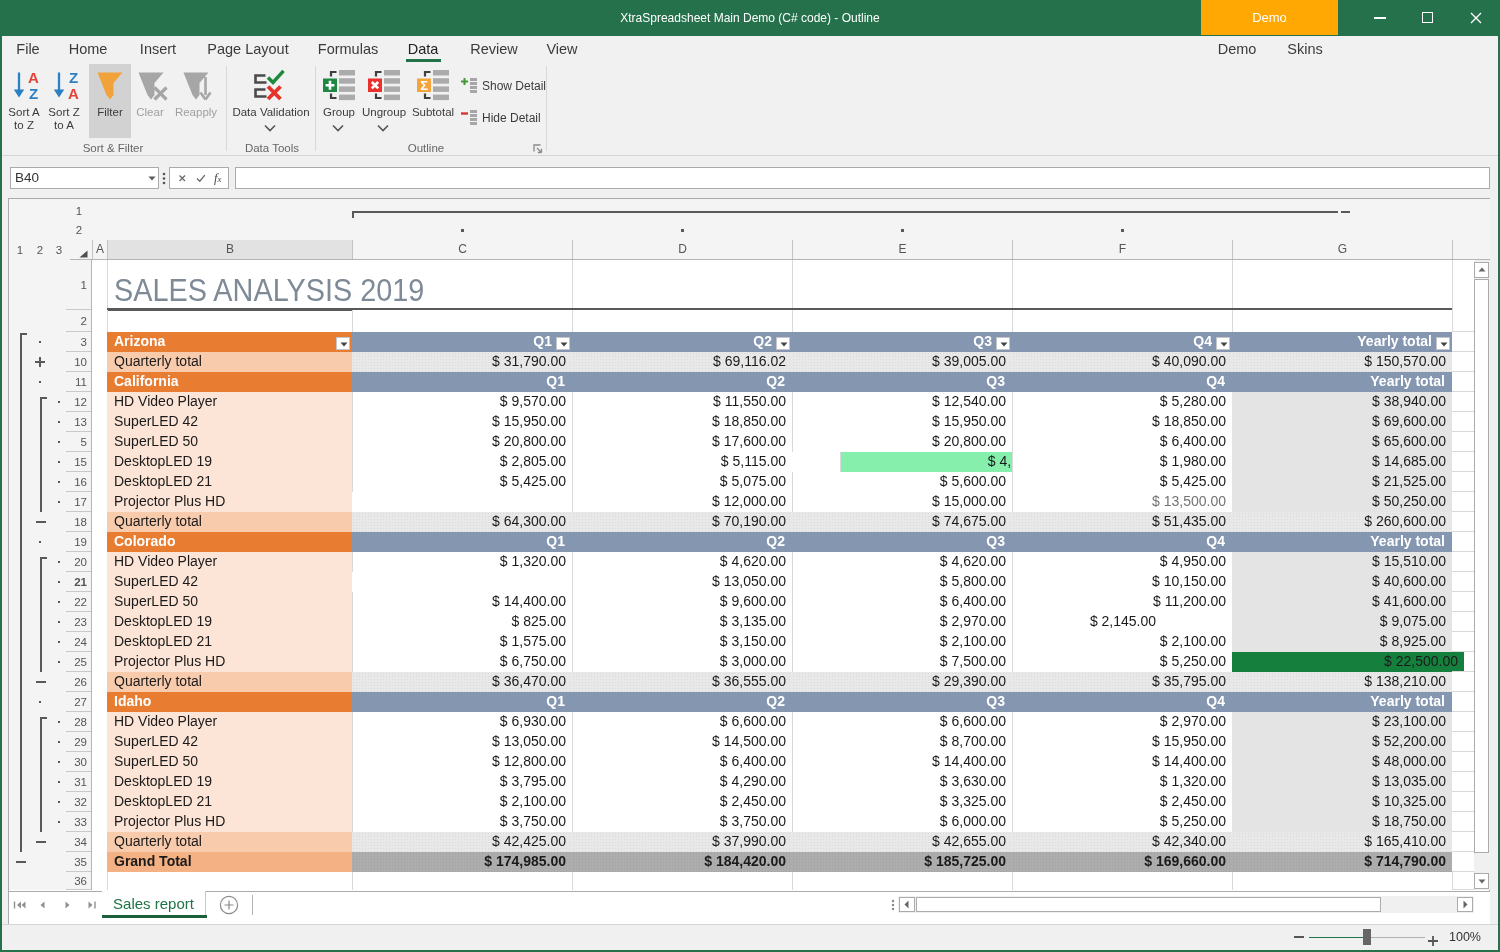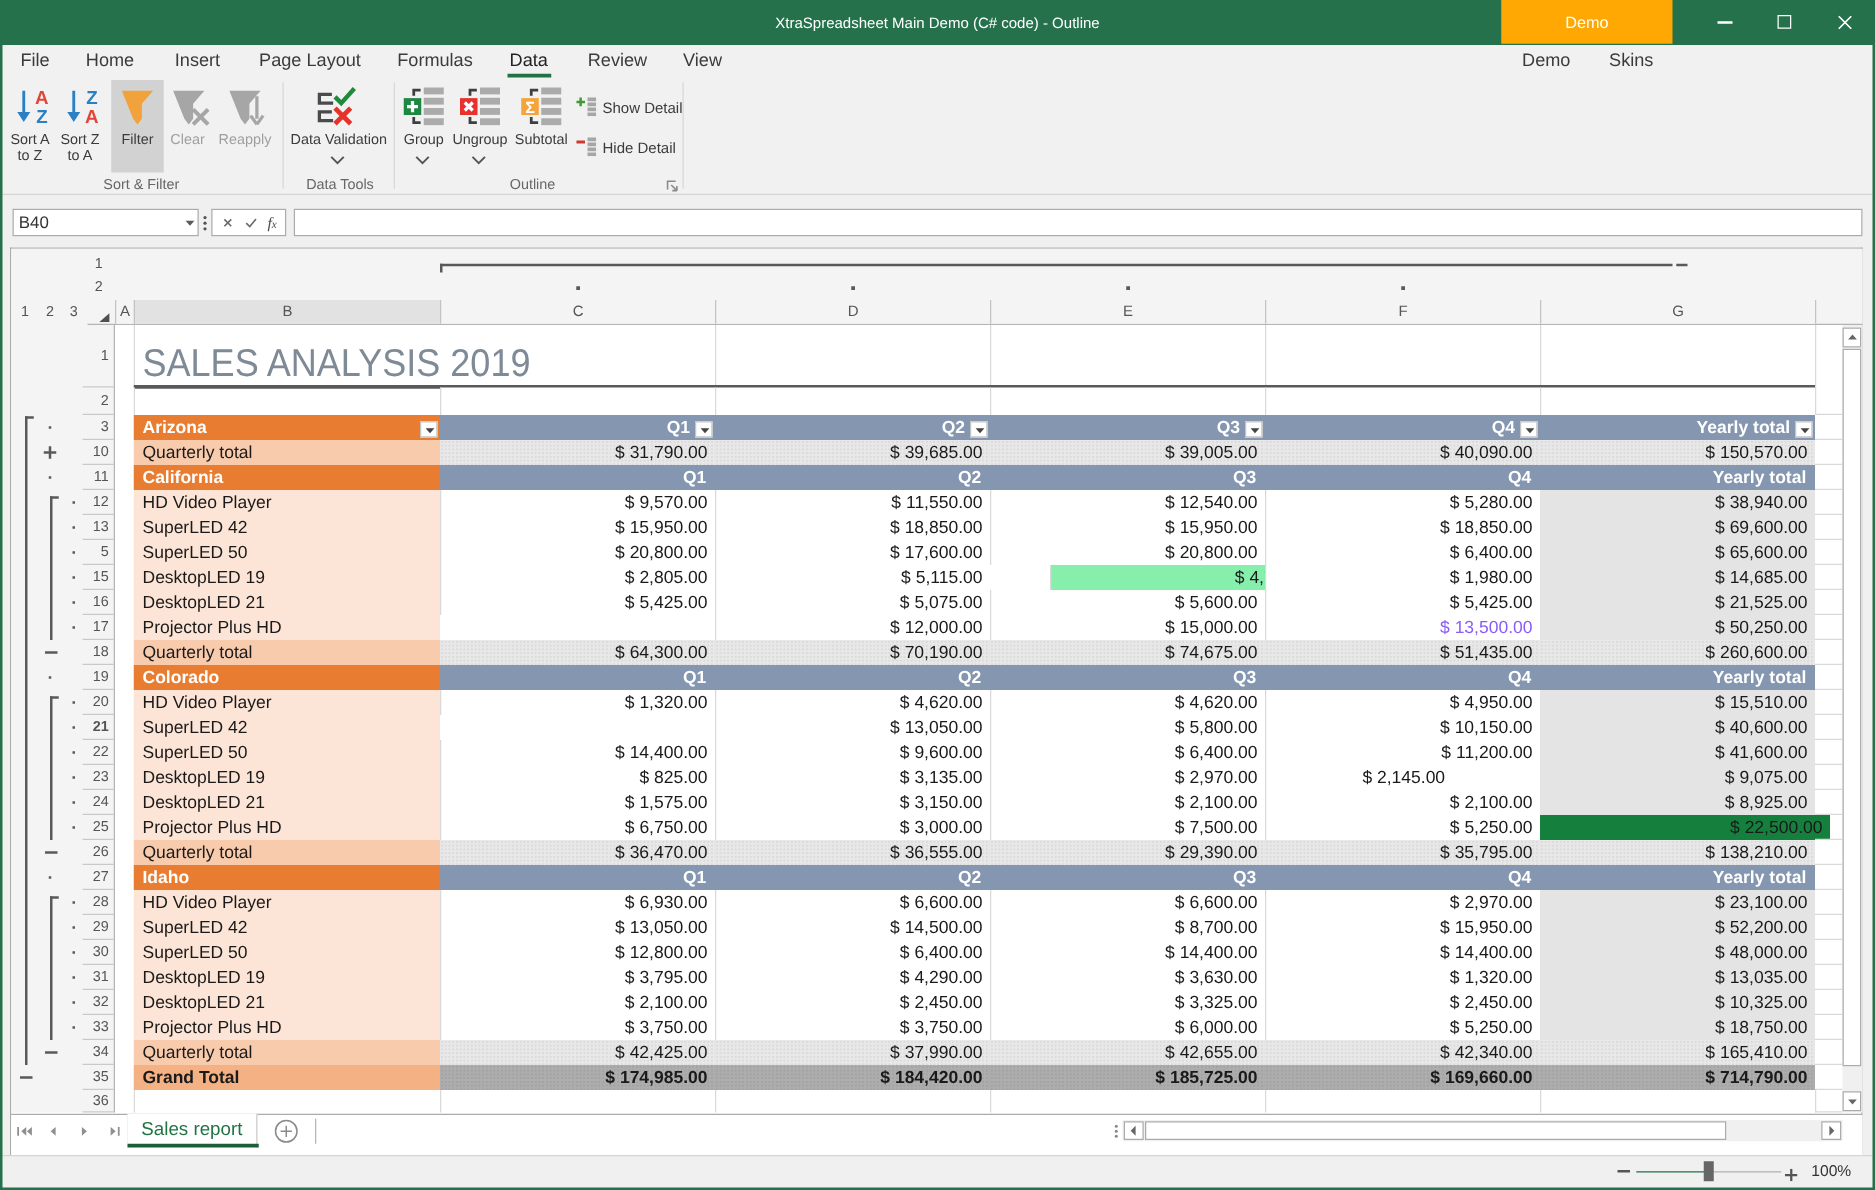--- a/index.html
+++ b/index.html
@@ -253,21 +253,21 @@
     <path d="M0.5 0.5 L7.5 0.5 L4 4.5 Z" fill="#444"></path>
   </svg>
 <div class="abs" style="left:1436px;top:337px;width:14px;height:13px;background:#fff;border:1px solid #c5c5c5;"></div>
 <svg class="abs" style="left:1440px;top:342px;" width="8" height="5">
     <path d="M0.5 0.5 L7.5 0.5 L4 4.5 Z" fill="#444"></path>
   </svg>
 <div class="abs" style="left:1452px;top:351px;width:22px;height:1px;background:#d9d9d9;"></div>
 <div class="abs" style="left:92px;top:352px;width:15px;height:20px;background:#fff;font-size:14px;color:#1a1a1a;line-height:19px;text-align:right;padding-left:7px;padding-right:6px;white-space:nowrap;overflow:hidden;"></div>
 <div class="abs" style="left:107px;top:352px;width:245px;height:20px;background:#f8cbad;font-size:14px;color:#1a1a1a;line-height:19px;text-align:left;padding-left:7px;padding-right:6px;white-space:nowrap;overflow:hidden;">Quarterly total</div>
 <div class="abs" style="left:352px;top:352px;width:220px;height:20px;background:#e8e8e8;font-size:14px;color:#1a1a1a;line-height:19px;text-align:right;padding-left:7px;padding-right:6px;white-space:nowrap;overflow:hidden;background-image:radial-gradient(#dadada 0.7px, transparent 0.8px);background-size:3px 3px;">$ 31,790.00</div>
-<div class="abs" style="left:572px;top:352px;width:220px;height:20px;background:#e8e8e8;font-size:14px;color:#1a1a1a;line-height:19px;text-align:right;padding-left:7px;padding-right:6px;white-space:nowrap;overflow:hidden;background-image:radial-gradient(#dadada 0.7px, transparent 0.8px);background-size:3px 3px;">$ 39,685.00</div>
+<div class="abs" style="left:572px;top:352px;width:220px;height:20px;background:#e8e8e8;font-size:14px;color:#1a1a1a;line-height:19px;text-align:right;padding-left:7px;padding-right:6px;white-space:nowrap;overflow:hidden;background-image:radial-gradient(#dadada 0.7px, transparent 0.8px);background-size:3px 3px;">$ 69,116.02</div>
 <div class="abs" style="left:792px;top:352px;width:220px;height:20px;background:#e8e8e8;font-size:14px;color:#1a1a1a;line-height:19px;text-align:right;padding-left:7px;padding-right:6px;white-space:nowrap;overflow:hidden;background-image:radial-gradient(#dadada 0.7px, transparent 0.8px);background-size:3px 3px;">$ 39,005.00</div>
 <div class="abs" style="left:1012px;top:352px;width:220px;height:20px;background:#e8e8e8;font-size:14px;color:#1a1a1a;line-height:19px;text-align:right;padding-left:7px;padding-right:6px;white-space:nowrap;overflow:hidden;background-image:radial-gradient(#dadada 0.7px, transparent 0.8px);background-size:3px 3px;">$ 40,090.00</div>
 <div class="abs" style="left:1232px;top:352px;width:220px;height:20px;background:#e8e8e8;font-size:14px;color:#1a1a1a;line-height:19px;text-align:right;padding-left:7px;padding-right:6px;white-space:nowrap;overflow:hidden;background-image:radial-gradient(#dadada 0.7px, transparent 0.8px);background-size:3px 3px;">$ 150,570.00</div>
 <div class="abs" style="left:1452px;top:371px;width:22px;height:1px;background:#d9d9d9;"></div>
 <div class="abs" style="left:92px;top:372px;width:15px;height:20px;background:#fff;font-size:14px;color:#1a1a1a;line-height:19px;text-align:right;padding-left:7px;padding-right:6px;white-space:nowrap;overflow:hidden;"></div>
 <div class="abs" style="left:107px;top:372px;width:245px;height:20px;background:#e87d31;font-size:14px;color:#fff;line-height:19px;font-weight:bold;text-align:left;padding-left:7px;padding-right:6px;white-space:nowrap;overflow:hidden;">California</div>
 <div class="abs" style="left:352px;top:372px;width:220px;height:20px;background:#8496b0;font-size:14px;color:#fff;line-height:19px;font-weight:bold;text-align:right;padding-left:7px;padding-right:7px;white-space:nowrap;overflow:hidden;">Q1</div>
 <div class="abs" style="left:572px;top:372px;width:220px;height:20px;background:#8496b0;font-size:14px;color:#fff;line-height:19px;font-weight:bold;text-align:right;padding-left:7px;padding-right:7px;white-space:nowrap;overflow:hidden;">Q2</div>
 <div class="abs" style="left:792px;top:372px;width:220px;height:20px;background:#8496b0;font-size:14px;color:#fff;line-height:19px;font-weight:bold;text-align:right;padding-left:7px;padding-right:7px;white-space:nowrap;overflow:hidden;">Q3</div>
 <div class="abs" style="left:1012px;top:372px;width:220px;height:20px;background:#8496b0;font-size:14px;color:#fff;line-height:19px;font-weight:bold;text-align:right;padding-left:7px;padding-right:7px;white-space:nowrap;overflow:hidden;">Q4</div>
@@ -311,21 +311,21 @@
 <div class="abs" style="left:572px;top:472px;width:220px;height:20px;background:#fff;border-left:1px solid #d9d9d9;font-size:14px;color:#1a1a1a;line-height:19px;text-align:right;padding-left:7px;padding-right:6px;white-space:nowrap;overflow:hidden;">$ 5,075.00</div>
 <div class="abs" style="left:792px;top:472px;width:220px;height:20px;background:#fff;border-left:1px solid #d9d9d9;font-size:14px;color:#1a1a1a;line-height:19px;text-align:right;padding-left:7px;padding-right:6px;white-space:nowrap;overflow:hidden;">$ 5,600.00</div>
 <div class="abs" style="left:1012px;top:472px;width:220px;height:20px;background:#fff;border-left:1px solid #d9d9d9;font-size:14px;color:#1a1a1a;line-height:19px;text-align:right;padding-left:7px;padding-right:6px;white-space:nowrap;overflow:hidden;">$ 5,425.00</div>
 <div class="abs" style="left:1232px;top:472px;width:220px;height:20px;background:#e4e4e4;font-size:14px;color:#1a1a1a;line-height:19px;text-align:right;padding-left:7px;padding-right:6px;white-space:nowrap;overflow:hidden;">$ 21,525.00</div>
 <div class="abs" style="left:1452px;top:491px;width:22px;height:1px;background:#d9d9d9;"></div>
 <div class="abs" style="left:92px;top:492px;width:15px;height:20px;background:#fff;font-size:14px;color:#1a1a1a;line-height:19px;text-align:right;padding-left:7px;padding-right:6px;white-space:nowrap;overflow:hidden;"></div>
 <div class="abs" style="left:107px;top:492px;width:245px;height:20px;background:#fce4d6;font-size:14px;color:#1a1a1a;line-height:19px;text-align:left;padding-left:7px;padding-right:6px;white-space:nowrap;overflow:hidden;">Projector Plus HD</div>
 <div class="abs" style="left:352px;top:492px;width:220px;height:20px;background:#fff;border-left:1px solid #d9d9d9;font-size:14px;color:#1a1a1a;line-height:19px;text-align:right;padding-left:7px;padding-right:6px;white-space:nowrap;overflow:hidden;margin-top:41px;">$ 9,750.00</div>
 <div class="abs" style="left:572px;top:492px;width:220px;height:20px;background:#fff;border-left:1px solid #d9d9d9;font-size:14px;color:#1a1a1a;line-height:19px;text-align:right;padding-left:7px;padding-right:6px;white-space:nowrap;overflow:hidden;">$ 12,000.00</div>
 <div class="abs" style="left:792px;top:492px;width:220px;height:20px;background:#fff;border-left:1px solid #d9d9d9;font-size:14px;color:#1a1a1a;line-height:19px;text-align:right;padding-left:21px;padding-right:6px;white-space:nowrap;overflow:hidden;">$ 15,000.00</div>
-<div class="abs" style="left:1012px;top:492px;width:220px;height:20px;background:#fff;border-left:1px solid #d9d9d9;font-size:14px;color:#8b5cf6;line-height:19px;text-align:right;padding-left:7px;padding-right:6px;white-space:nowrap;overflow:hidden;">$ 13,500.00</div>
+<div class="abs" style="left:1012px;top:492px;width:220px;height:20px;background:#fff;border-left:1px solid #d9d9d9;font-size:14px;color:#737373;line-height:19px;text-align:right;padding-left:7px;padding-right:6px;white-space:nowrap;overflow:hidden;">$ 13,500.00</div>
 <div class="abs" style="left:1232px;top:492px;width:220px;height:20px;background:#e4e4e4;font-size:14px;color:#1a1a1a;line-height:19px;text-align:right;padding-left:7px;padding-right:6px;white-space:nowrap;overflow:hidden;">$ 50,250.00</div>
 <div class="abs" style="left:1452px;top:511px;width:22px;height:1px;background:#d9d9d9;"></div>
 <div class="abs" style="left:92px;top:512px;width:15px;height:20px;background:#fff;font-size:14px;color:#1a1a1a;line-height:19px;text-align:right;padding-left:7px;padding-right:6px;white-space:nowrap;overflow:hidden;"></div>
 <div class="abs" style="left:107px;top:512px;width:245px;height:20px;background:#f8cbad;font-size:14px;color:#1a1a1a;line-height:19px;text-align:left;padding-left:7px;padding-right:6px;white-space:nowrap;overflow:hidden;">Quarterly total</div>
 <div class="abs" style="left:352px;top:512px;width:220px;height:20px;background:#e8e8e8;font-size:14px;color:#1a1a1a;line-height:19px;text-align:right;padding-left:7px;padding-right:6px;white-space:nowrap;overflow:hidden;background-image:radial-gradient(#dadada 0.7px, transparent 0.8px);background-size:3px 3px;">$ 64,300.00</div>
 <div class="abs" style="left:572px;top:512px;width:220px;height:20px;background:#e8e8e8;font-size:14px;color:#1a1a1a;line-height:19px;text-align:right;padding-left:7px;padding-right:6px;white-space:nowrap;overflow:hidden;background-image:radial-gradient(#dadada 0.7px, transparent 0.8px);background-size:3px 3px;">$ 70,190.00</div>
 <div class="abs" style="left:792px;top:512px;width:220px;height:20px;background:#e8e8e8;font-size:14px;color:#1a1a1a;line-height:19px;text-align:right;padding-left:7px;padding-right:6px;white-space:nowrap;overflow:hidden;background-image:radial-gradient(#dadada 0.7px, transparent 0.8px);background-size:3px 3px;">$ 74,675.00</div>
 <div class="abs" style="left:1012px;top:512px;width:220px;height:20px;background:#e8e8e8;font-size:14px;color:#1a1a1a;line-height:19px;text-align:right;padding-left:7px;padding-right:6px;white-space:nowrap;overflow:hidden;background-image:radial-gradient(#dadada 0.7px, transparent 0.8px);background-size:3px 3px;">$ 51,435.00</div>
 <div class="abs" style="left:1232px;top:512px;width:220px;height:20px;background:#e8e8e8;font-size:14px;color:#1a1a1a;line-height:19px;text-align:right;padding-left:7px;padding-right:6px;white-space:nowrap;overflow:hidden;background-image:radial-gradient(#dadada 0.7px, transparent 0.8px);background-size:3px 3px;">$ 260,600.00</div>
 <div class="abs" style="left:1452px;top:531px;width:22px;height:1px;background:#d9d9d9;"></div>

